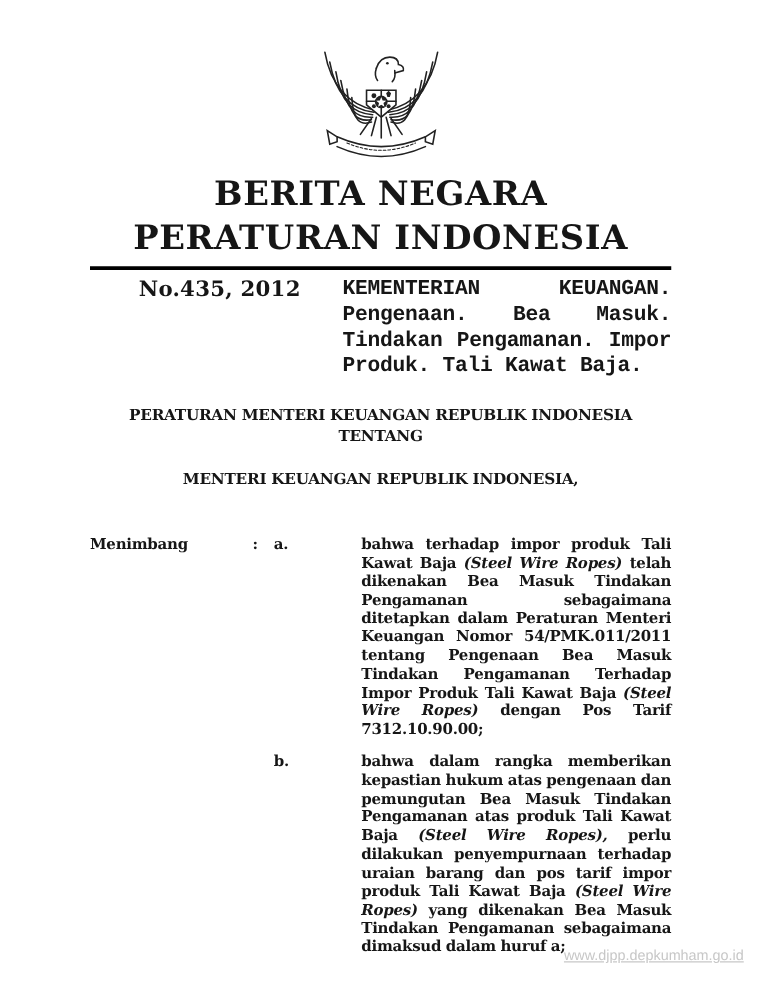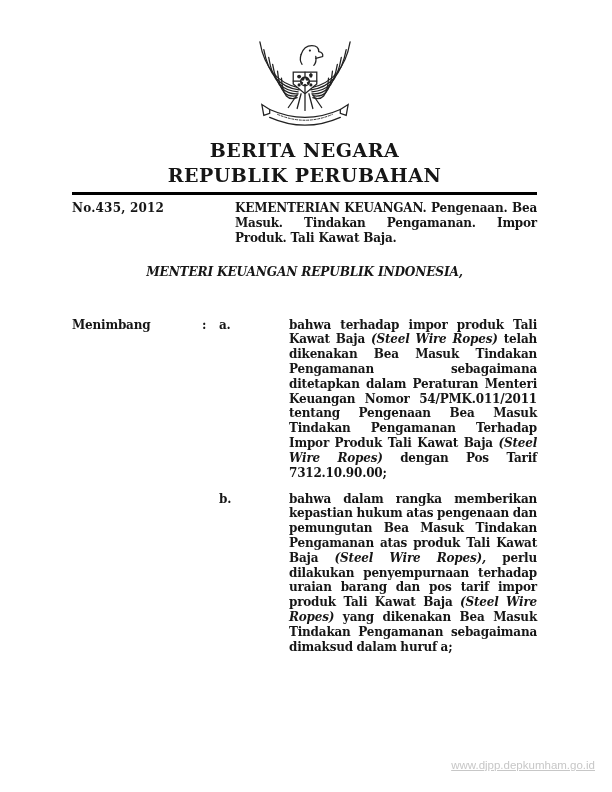--- a/index.html
+++ b/index.html
@@ -12,38 +12,38 @@
     position:relative;
     overflow:hidden;
   }
   .page { padding:34px 75px 0 72px; }
 
   
   .emblem-wrap { text-align:center; height:98px; }
   .emblem-wrap svg { display:inline-block; }
   .masthead-title {
     text-align:center;
-    font-size:19px;
+    font-size:27px;
     line-height:1.3;
     letter-spacing:0.5px;
     margin-top:6px;
     white-space:nowrap;
   }
   .rule { border:none; border-top:3px solid #000; margin:5px 0 0 0; }
 
   
-  .gazette-row { display:flex; margin-top:6px; font-size:12px; line-height:1.22; }
+  .gazette-row { display:flex; margin-top:6px; font-size:17px; line-height:1.22;margin-left:39px; }
   .gazette-number { width:163px; flex:none; letter-spacing:0.2px; }
-  .gazette-tags { flex:1; text-align:justify; letter-spacing:-0.2px; }
+  .gazette-tags { flex:1; text-align:justify; letter-spacing:-0.2px;font-family:Liberation Mono, monospace; }
 
   
   .headings { text-align:center; font-size:12.2px; line-height:1.42; margin-top:19px; letter-spacing:-0.2px; }
   .reg-subject { max-width:480px; margin:0 auto; line-height:1.28; }
   .invocation { margin-top:17px; }
-  .authority  { margin-top:4px;font-style:italic; }
+  .authority  { margin-top:16px; }
 
   
   .cons { display:flex; margin-top:36px; font-size:12px; line-height:1.235; letter-spacing:-0.2px; }
   .cons-label { width:130px; flex:none; }
   .cons-colon { width:17px; flex:none; }
   .cons-items { flex:1; }
   .cons-item  { display:flex; margin-bottom:11px; }
   .cons-letter{ width:25px; flex:none; }
   .cons-text  { flex:1; text-align:justify; word-spacing:-0.4px;margin-left:45px; }
   .cons-text em { font-style:italic; }
@@ -121,31 +121,33 @@
         <path d="M16,84 Q52,100 88,84"></path>
         <path d="M16,76 l-8,-5 l2,11 l6,-2 z"></path>
         <path d="M88,76 l8,-5 l-2,11 l-6,-2 z"></path>
       </g>
       <path class="emblem-thin" d="M24,81 Q52,93 80,81" stroke-dasharray="2.2 1.6"></path>
     </svg>
   </div>
 
   <div class="masthead-title">
     <div>BERITA NEGARA</div>
-    <div>REPUBLIK PERUBAHAN</div>
+    <div>PERATURAN INDONESIA</div>
   </div>
 
   <hr class="rule">
 
   <div class="gazette-row">
     <div class="gazette-number">No.435, 2012</div>
     <div class="gazette-tags">KEMENTERIAN KEUANGAN. Pengenaan. Bea Masuk. Tindakan Pengamanan. Impor Produk. Tali Kawat Baja.</div>
   </div>
 
   <div class="headings">
+    <div>PERATURAN MENTERI KEUANGAN REPUBLIK INDONESIA</div>
+    <div>TENTANG</div>
     <div class="authority">MENTERI KEUANGAN REPUBLIK INDONESIA,</div>
   </div>
 
   <div class="cons">
     <div class="cons-label">Menimbang</div>
     <div class="cons-colon">:</div>
     <div class="cons-items">
       <div class="cons-item">
         <div class="cons-letter">a.</div>
         <div class="cons-text"><span>bahwa terhadap impor produk Tali Kawat Baja </span><em>(Steel Wire Ropes)</em><span> telah dikenakan Bea Masuk Tindakan Pengamanan sebagaimana ditetapkan dalam Peraturan Menteri Keuangan Nomor 54/PMK.011/2011 tentang Pengenaan Bea Masuk Tindakan Pengamanan Terhadap Impor Produk Tali Kawat Baja </span><em>(Steel Wire Ropes)</em><span> dengan Pos Tarif 7312.10.90.00;</span></div>

